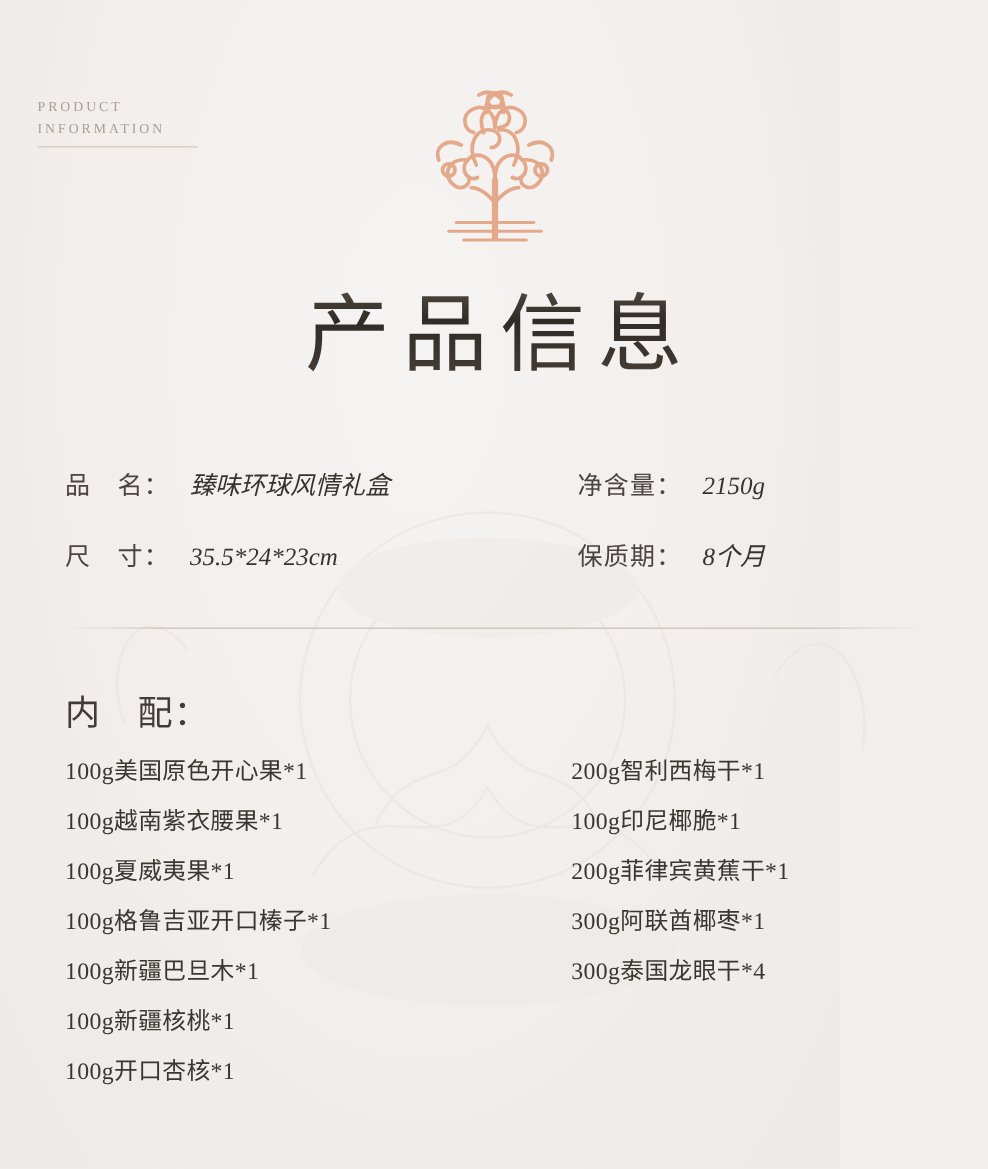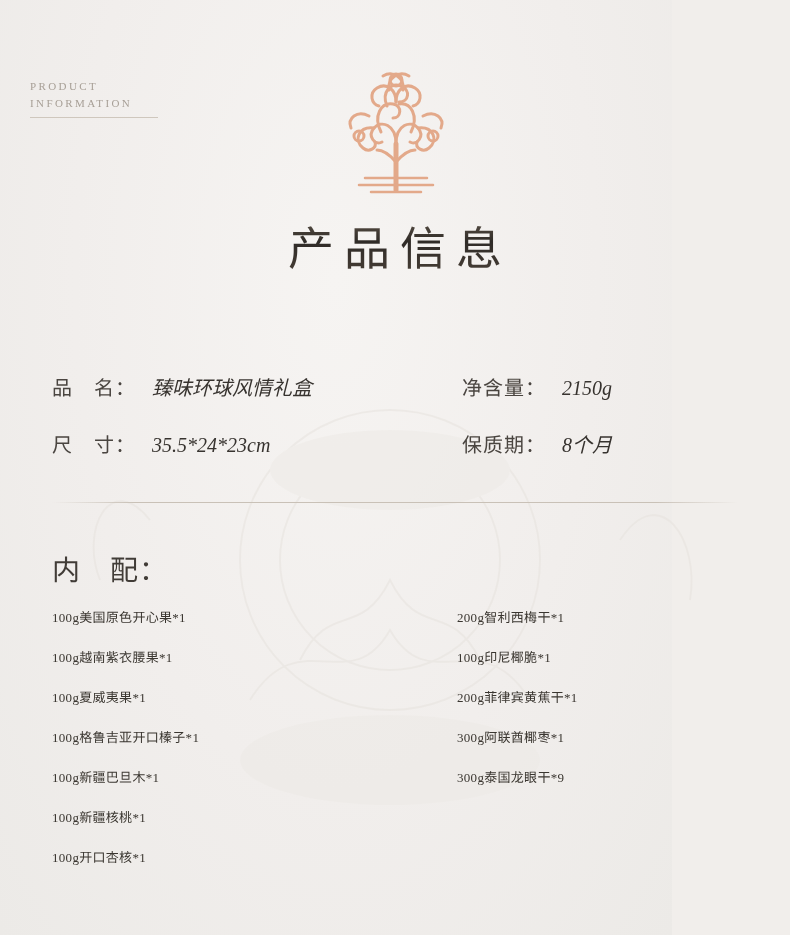--- a/index.html
+++ b/index.html
@@ -61,21 +61,21 @@
     height: 136px;
   }
 
   
   .main-title {
     position: absolute;
     top: 212px;
     left: 0;
     width: 790px;
     text-align: center;
-    font-size: 46px;
+    font-size: 68px;
     letter-spacing: 10px;
     text-indent: 10px;
     color: #2e2c2a;
     font-family: "Liberation Serif", "DejaVu Serif", serif;
     background: linear-gradient(180deg, #6b5f52 0%, #2f2b27 45%, #4a4038 100%);
     -webkit-background-clip: text;
     background-clip: text;
     color: transparent;
   }
 
@@ -141,21 +141,21 @@
     display: flex;
   }
   .contents-col {
     width: 345px;
   }
   .contents-col.right {
     padding-left: 60px;
     box-sizing: border-box;
   }
   .content-item {
-    font-size: 13px;
+    font-size: 19px;
     line-height: 40px;
     color: #3a3630;
     white-space: nowrap;
     letter-spacing: 0.3px;
   }
 </style>
 </head>
 <body>
 
 <div class="page">
@@ -248,17 +248,17 @@
       <div class="content-item">100g格鲁吉亚开口榛子*1</div>
       <div class="content-item">100g新疆巴旦木*1</div>
       <div class="content-item">100g新疆核桃*1</div>
       <div class="content-item">100g开口杏核*1</div>
     </div>
     <div class="contents-col right">
       <div class="content-item">200g智利西梅干*1</div>
       <div class="content-item">100g印尼椰脆*1</div>
       <div class="content-item">200g菲律宾黄蕉干*1</div>
       <div class="content-item">300g阿联酋椰枣*1</div>
-      <div class="content-item">300g泰国龙眼干*9</div>
+      <div class="content-item">300g泰国龙眼干*4</div>
     </div>
   </div>
 
 </div>
 
 </body></html>

